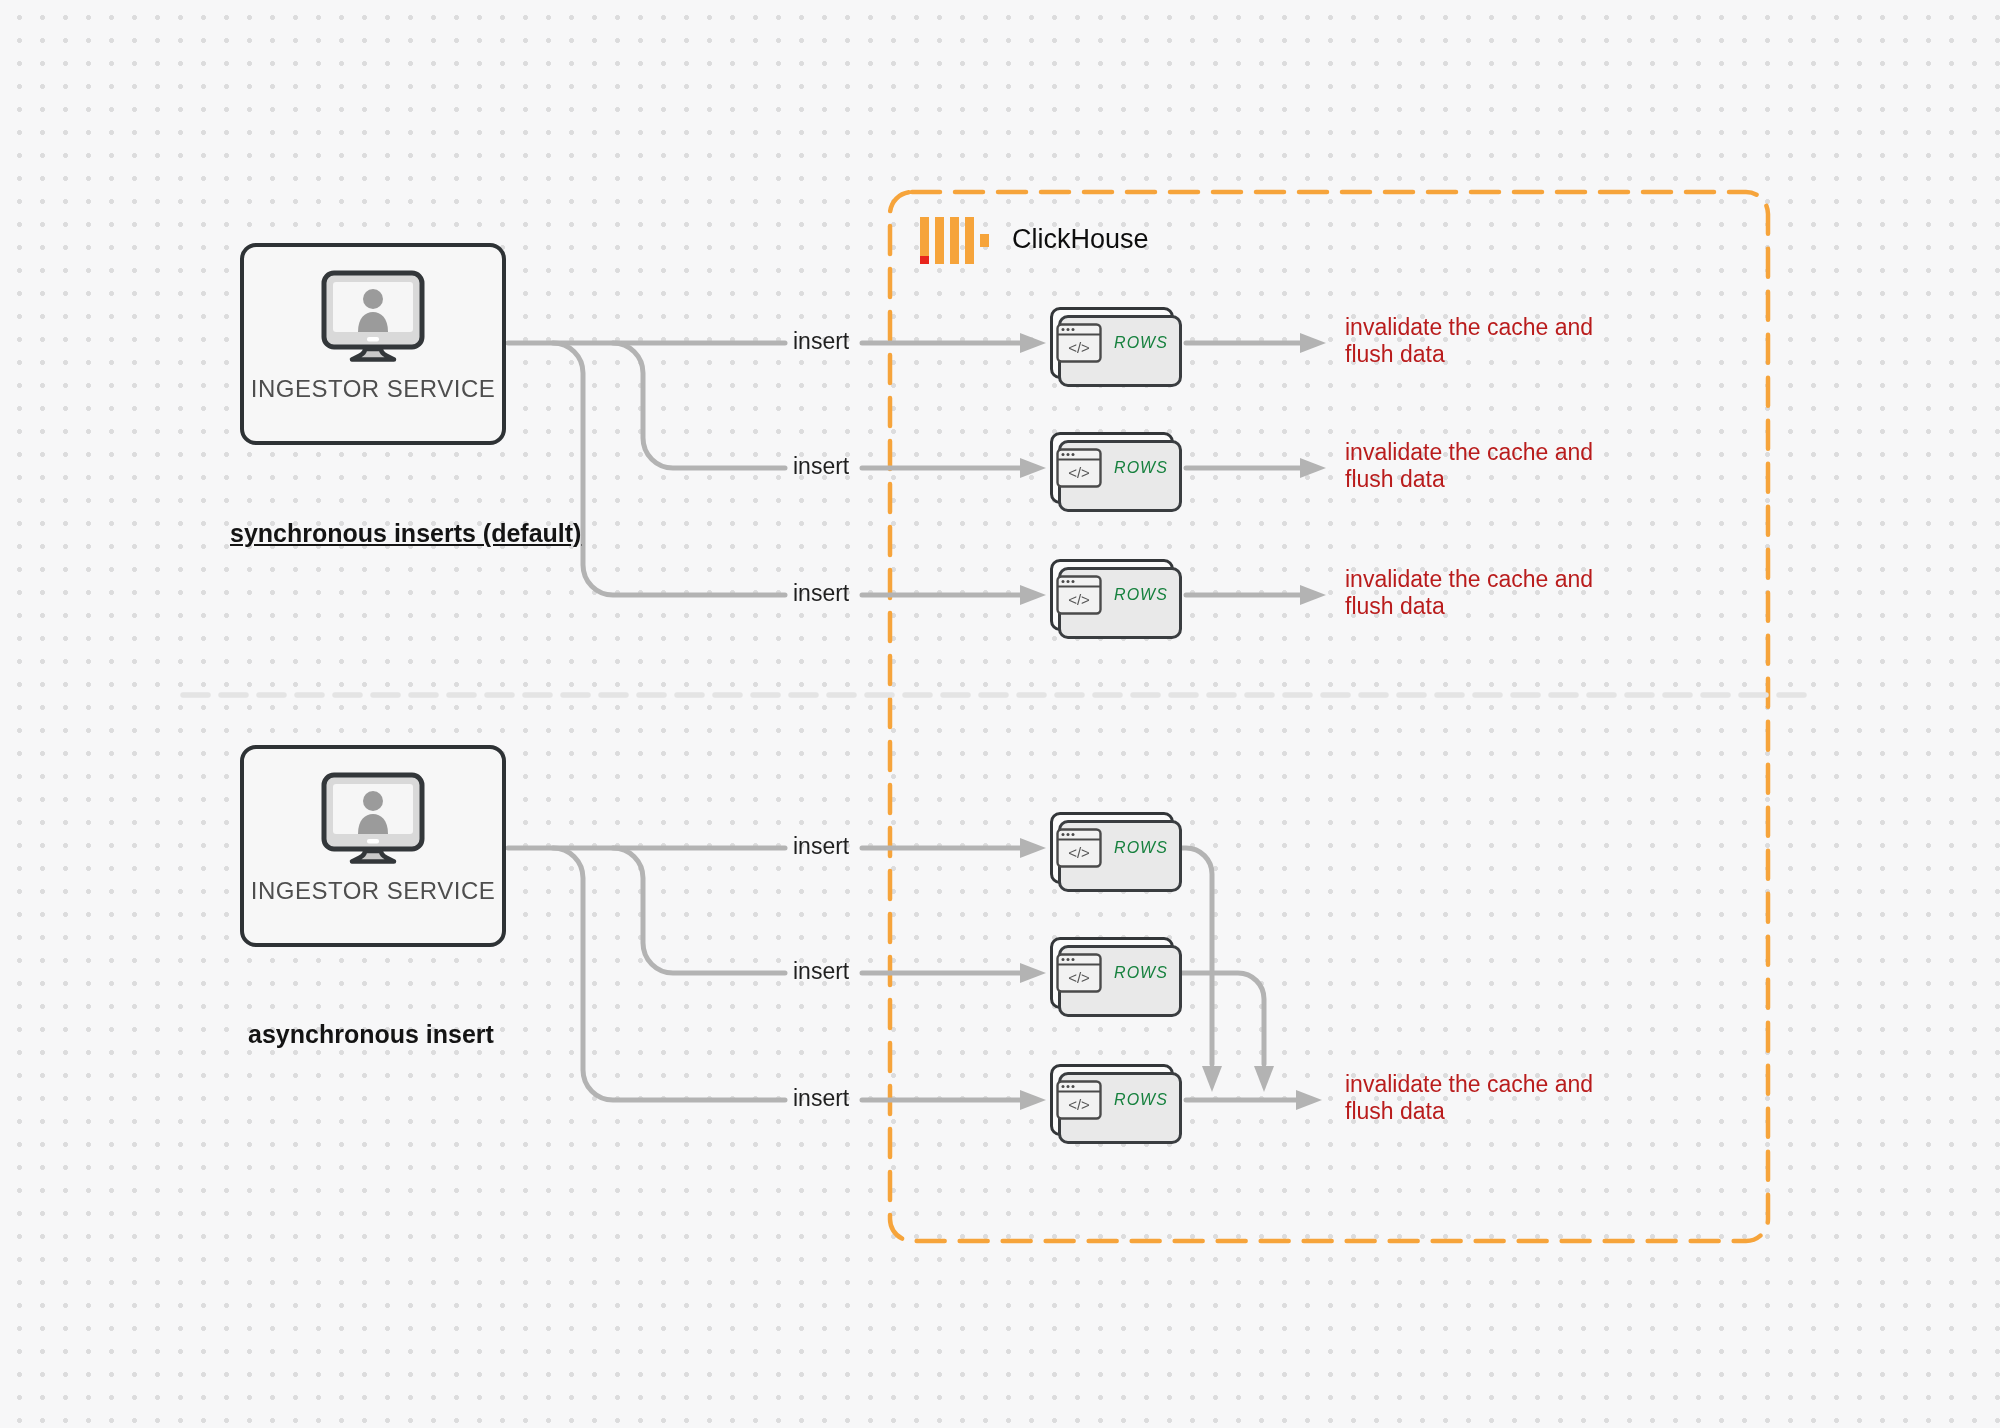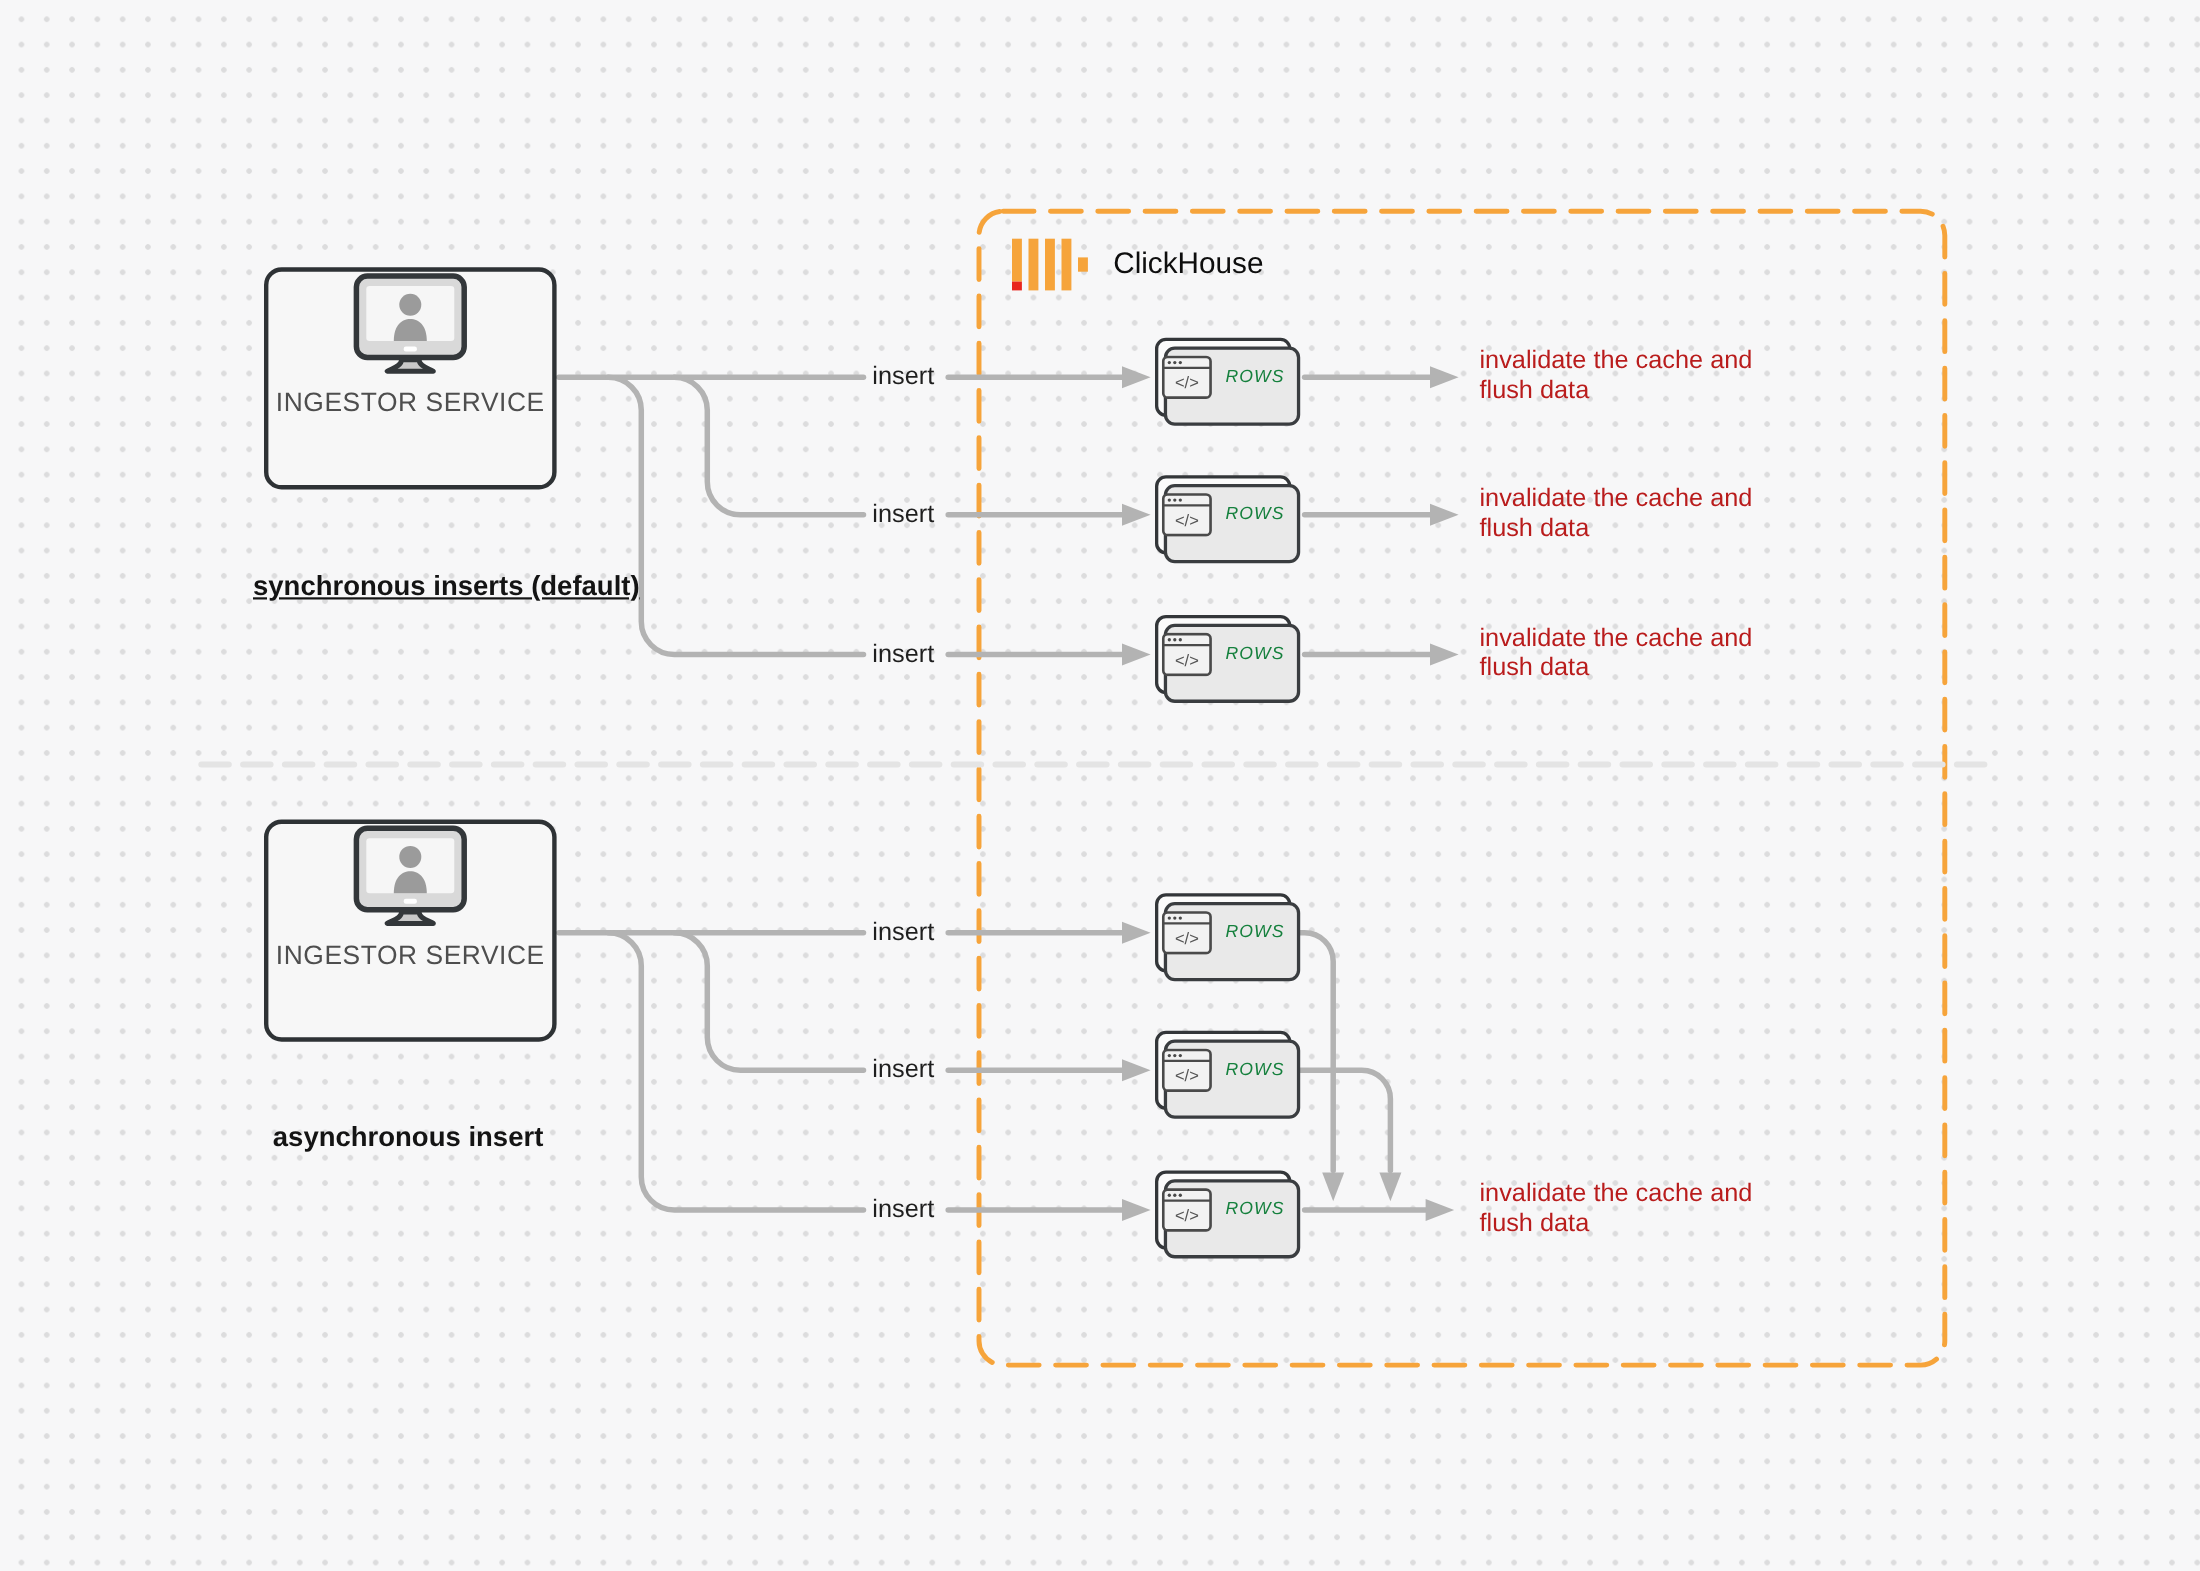--- a/index.html
+++ b/index.html
@@ -13,21 +13,21 @@
     overflow:hidden;
   }
   .canvas{position:relative;width:1599px;height:1428px;}
   .wires{position:absolute;left:0;top:0;z-index:1;}
 
   
   .ingestor{
     position:absolute;width:266px;height:202px;box-sizing:border-box;
     background:#f7f7f7;border:4px solid #2e3235;border-radius:16px;
     display:flex;flex-direction:column;align-items:center;justify-content:flex-start;
-    z-index:3;
+    padding-top:22px;z-index:3;
   }
   .ingestor .title{
     margin-top:10px;font-size:24px;color:#4e4e4e;letter-spacing:0.5px;
   }
 
   .section-label{
     position:absolute;font-size:25px;font-weight:bold;color:#141414;z-index:3;
   }
 
   

